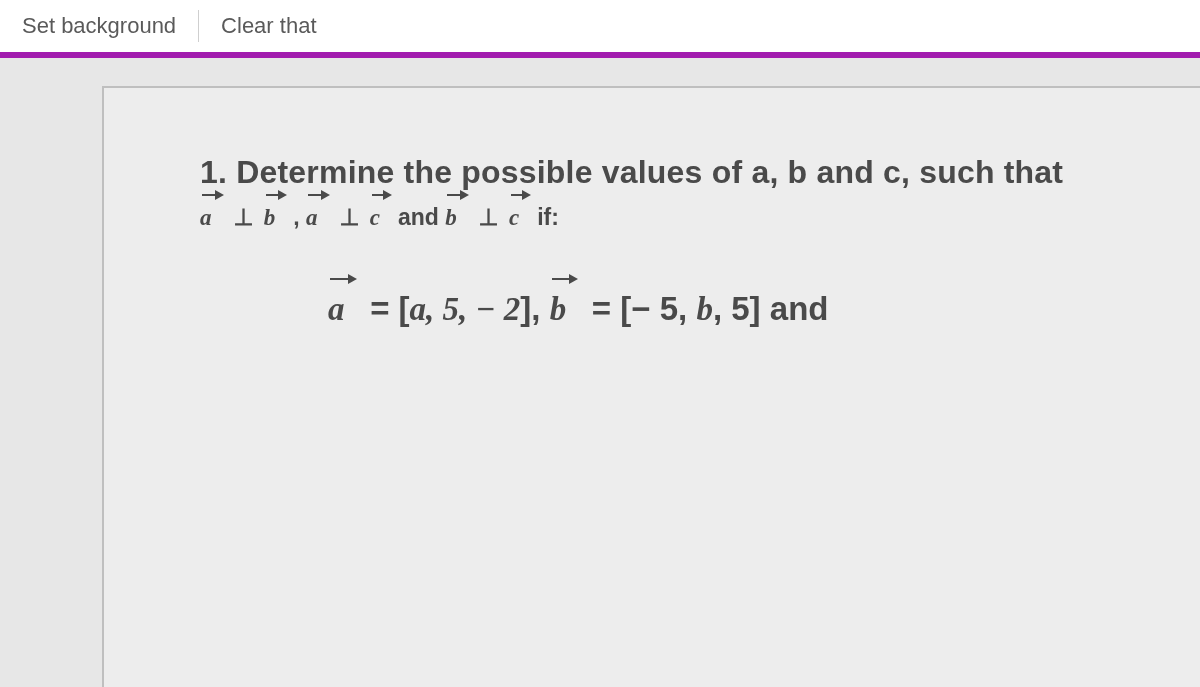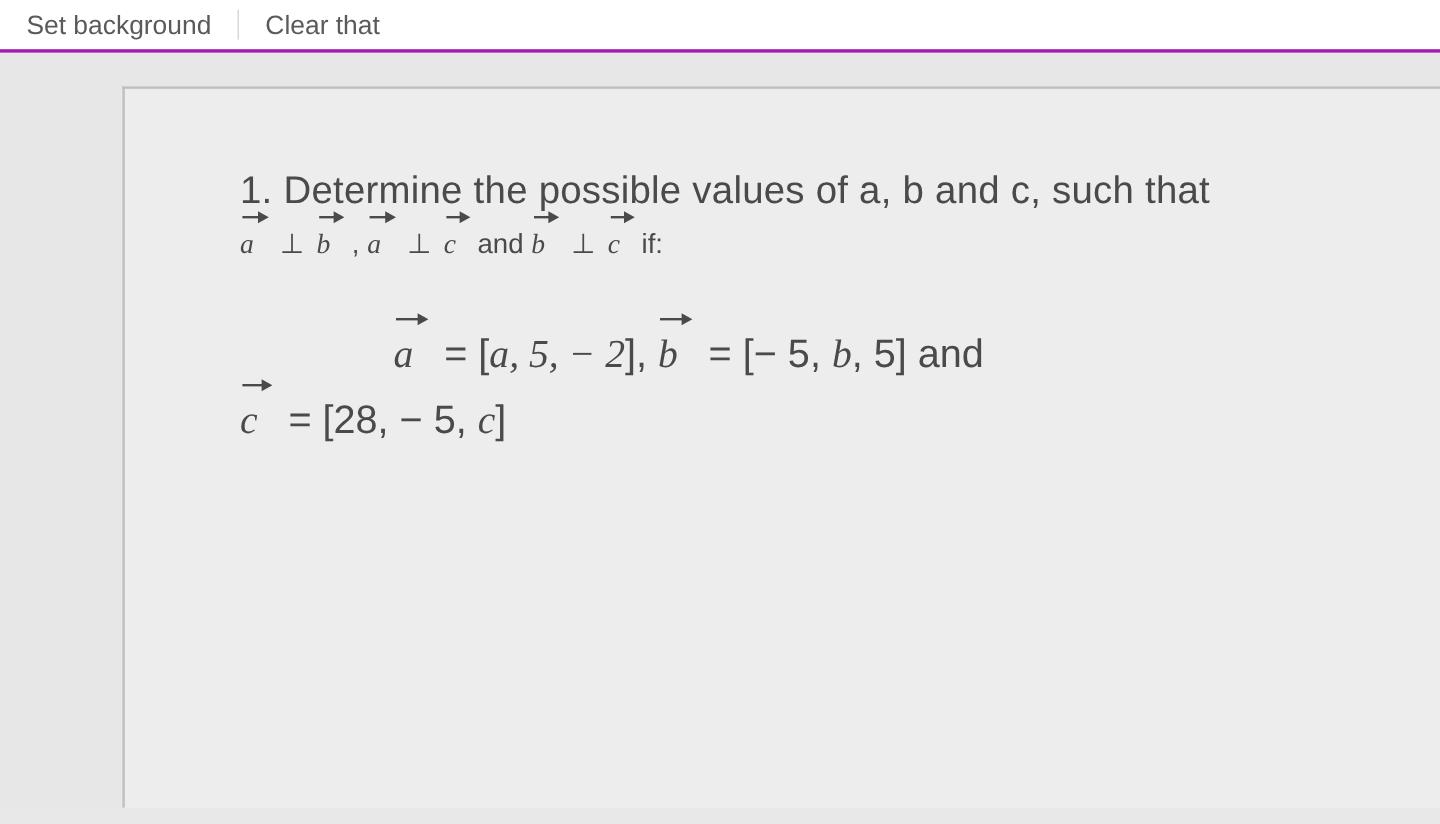--- a/index.html
+++ b/index.html
@@ -2,26 +2,26 @@
 <html><head>
   <meta charset="utf-8">
   <style>
     * { box-sizing: border-box; margin: 0; padding: 0; }
     html, body { width: 1200px; height: 687px; overflow: hidden; }
     body {
       font-family: Arial, Helvetica, sans-serif;
       background: #e8e8e8;
     }
     .toolbar {
-      height: 44px;
+      height: 58px;
       background: #ffffff;
       display: flex;
       align-items: center;
       padding-left: 0;
-      border-bottom: 3px solid #a21caf;
+      border-bottom: 6px solid #a21caf;
     }
     .toolbar-btn {
       background: transparent;
       border: none;
       font-size: 22px;
       color: #5a5a5a;
       padding: 14px 22px;
       cursor: pointer;
       height: 100%;
       display: flex;
@@ -47,20 +47,21 @@
       background: #ededed;
       border-left: 2px solid #bfbfbf;
       border-top: 2px solid #bfbfbf;
       padding: 60px 40px 40px 96px;
     }
     .problem {
       color: #4a4a4a;
       font-size: 32px;
       line-height: 1.55;
       max-width: 1000px;
+      font-weight: bold;
     }
     .problem-line1 {
       letter-spacing: 0.2px;
     }
     .problem-line2 {
       font-style: italic;
       font-family: Georgia, 'Times New Roman', serif;
       font-size: 23px;
       margin-top: 2px;
     }
@@ -121,19 +122,16 @@
       </div>
 
       <div class="problem-line2">
         <span class="vec">a</span>&nbsp;&nbsp;<span class="perp"> ⊥ </span><span class="vec">b</span>&nbsp;&nbsp;<span class="upnormal"> , </span><span class="vec">a</span>&nbsp;&nbsp;<span class="perp"> ⊥ </span><span class="vec">c</span>&nbsp;&nbsp;<span class="upnormal"> and </span><span class="vec">b</span>&nbsp;&nbsp;<span class="perp"> ⊥ </span><span class="vec">c</span>&nbsp;&nbsp;<span class="upnormal"> if:</span>
       </div>
 
       <div class="problem-line3 block2">
         <span class="indent"></span><span class="vec">a</span>&nbsp;&nbsp;<span class="upnormal"> = [</span><span class="ital">a, 5, − 2</span><span class="upnormal">], </span><span class="vec">b</span>&nbsp;&nbsp;<span class="upnormal"> = [− 5, </span><span class="ital">b</span><span class="upnormal">, 5]  </span><span class="upnormal">and</span>
       </div>
 
-      <div class="problem-line4">
-        <span class="vec">c</span>&nbsp;&nbsp;<span class="upnormal"> = [28, − 5, </span><span class="ital">c</span><span class="upnormal">]</span>
-      </div>
 
     </div>
   </div>
 </div>
 
 </body></html>

